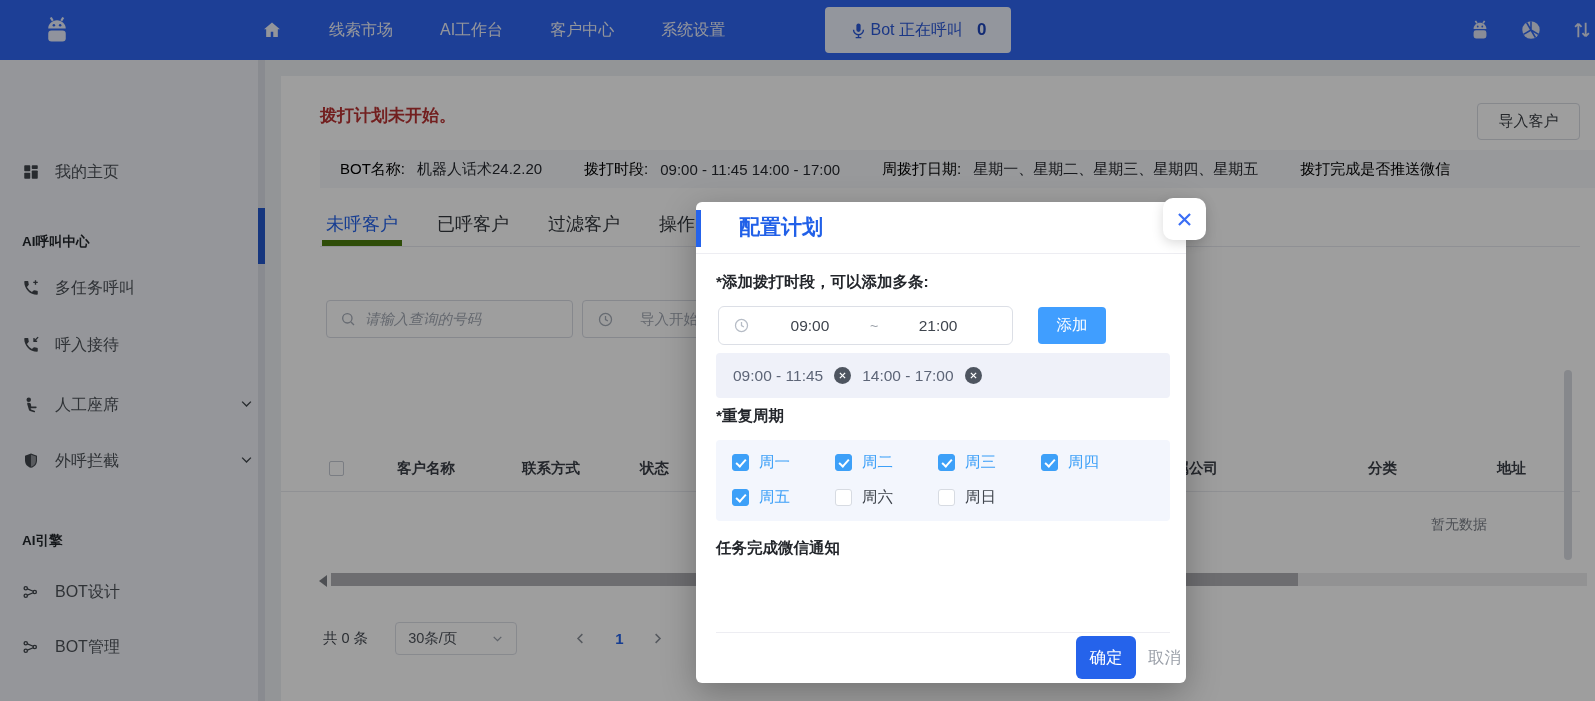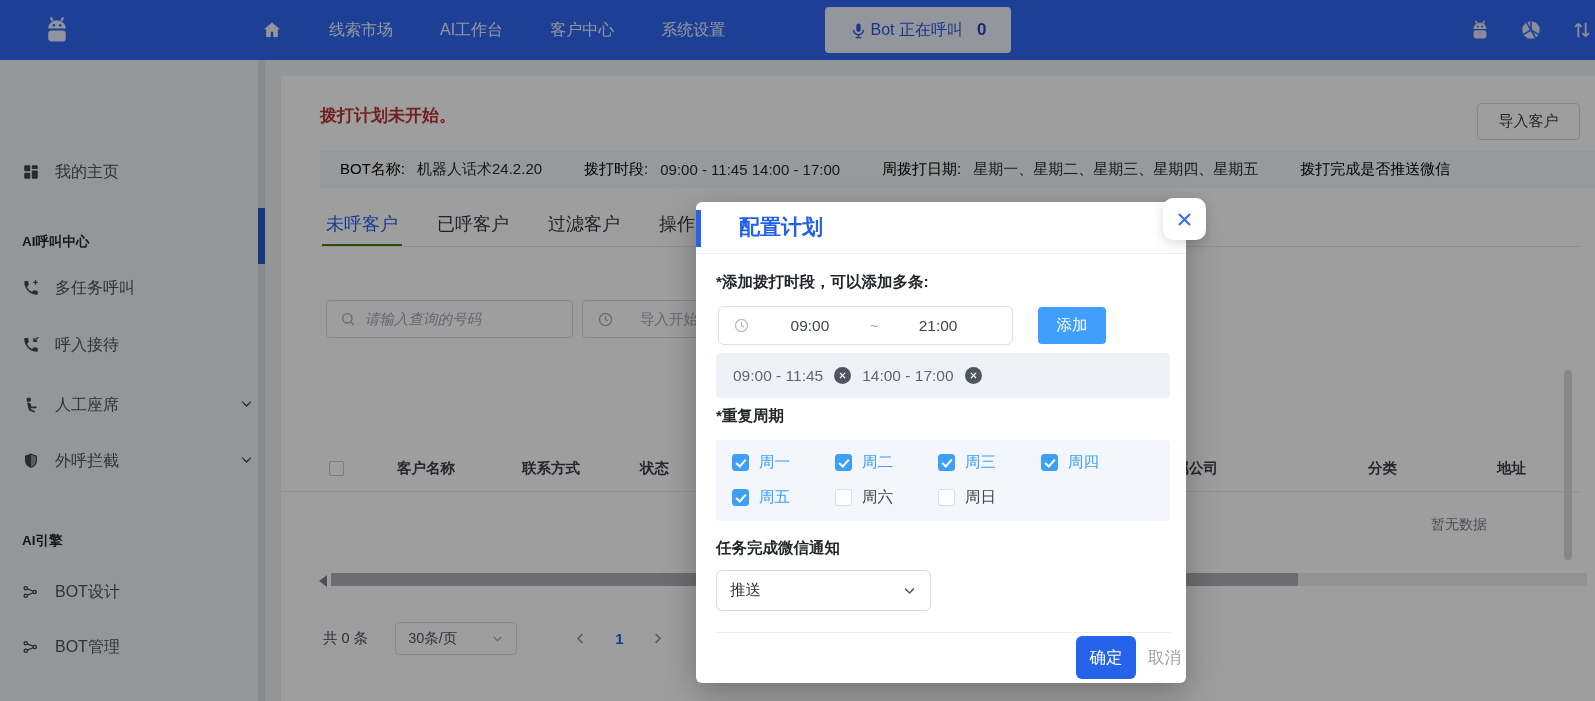--- a/index.html
+++ b/index.html
@@ -41,21 +41,21 @@
   .status-msg{ position:absolute; left:39px; top:28px; font-size:17px; font-weight:bold; color:#b93333; }
   .import-btn{ position:absolute; right:15px; top:27px; width:103px; height:37px; background:#fff;
                border:1px solid #d8dbe3; border-radius:4px; font-size:15px; color:#3c4046;
                display:flex; align-items:center; justify-content:center; cursor:pointer; }
   .info-bar{ position:absolute; left:39px; right:-14px; top:74px; height:38px; background:#f5f7fa;
              display:flex; align-items:center; padding:0 20px; font-size:15px; white-space:nowrap; overflow:hidden; }
   .info-label{ color:#000000; margin-right:12px; }
   .info-value{ color:#26292f; margin-right:42px; }
   .tabs{ position:absolute; left:41px; top:126px; height:46px; display:flex; gap:31px; font-size:18px; }
   .tab{ color:#33373d; padding:10px 4px 0 4px; height:45px; cursor:pointer; }
-  .tab.active{ color:#2563eb; border-bottom:3px solid #4d7c0f; }
+  .tab.active{ color:#2563eb; border-bottom:7px solid #4d7c0f; }
   .tabs-border{ position:absolute; left:39px; right:15px; top:170px; height:1px; background:#e7e9ef; }
   .search-box{ position:absolute; left:45px; top:224px; width:247px; height:38px; border:1px solid #d9dce4;
                border-radius:4px; display:flex; align-items:center; padding:0 13px; gap:9px; background:#fff; }
   .search-box svg{ width:16px; height:16px; color:#a6adb8; flex:none; }
   .search-box input{ border:none; outline:none; font-size:14.5px; color:#333; width:100%;
                      font-family:inherit; background:transparent;font-style:italic; }
   .search-box input::placeholder{ color:#a2a8b3; }
   .date-box{ position:absolute; left:301px; top:224px; width:247px; height:38px; border:1px solid #d9dce4;
              border-radius:4px; display:flex; align-items:center; padding:0 14px; background:#fff; }
   .date-box svg{ width:17px; height:17px; color:#a6adb8; flex:none; }
@@ -386,26 +386,20 @@
           <span class="wd-cb"></span>
           <span>周六</span>
         </div>
       <div class="wd" style="left:222px;top:47px">
           <span class="wd-cb"></span>
           <span>周日</span>
         </div>
     </div>
 
     <div class="m-label" style="top:336px">任务完成微信通知</div>
-    <div class="m-select">
-      <span>推送</span>
-      <svg viewBox="0 0 24 24" fill="none" stroke="currentColor" stroke-width="2.4">
-          <path d="m5 9 7 7 7-7"></path>
-        </svg>
-    </div>
 
     <div class="m-footer-line"></div>
     <button class="confirm-btn">确定</button>
     <button class="cancel-btn">取消</button>
   </section>
 
   <button class="modal-close">
     <svg viewBox="0 0 24 24" fill="none" stroke="currentColor" stroke-width="2.8">
         <path d="M5 5l14 14M19 5 5 19"></path>
       </svg>

